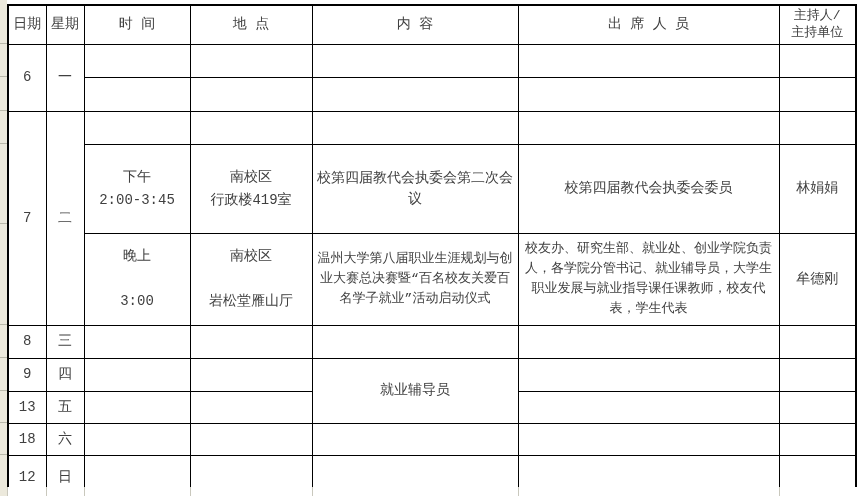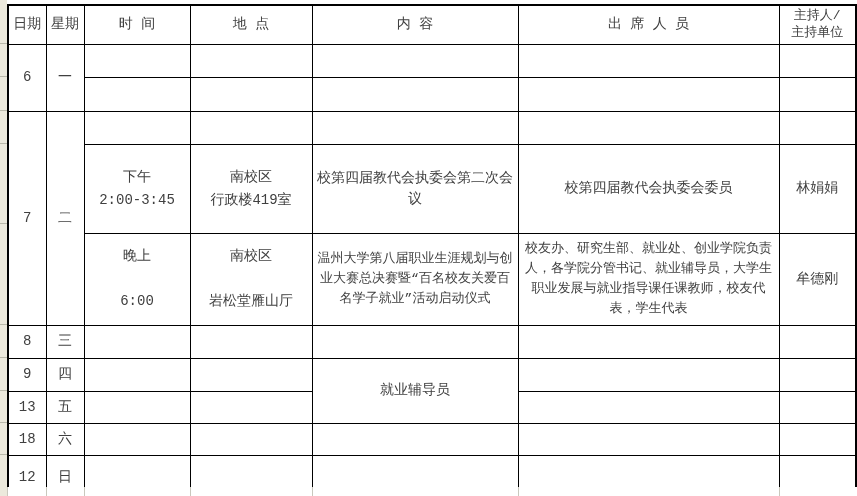--- a/index.html
+++ b/index.html
@@ -122,21 +122,21 @@
 2:00-3:45</td>
       <td class="time-cell">南校区
 行政楼419室</td>
       <td>校第四届教代会执委会第二次会议</td>
       <td>校第四届教代会执委会委员</td>
       <td>林娟娟</td>
     </tr>
     <tr style="height:92px">
       <td class="time-cell">晚上
 
-6:00</td>
+3:00</td>
       <td class="time-cell">南校区
 
 岩松堂雁山厅</td>
       <td class="small">温州大学第八届职业生涯规划与创业大赛总决赛暨“百名校友关爱百名学子就业”活动启动仪式</td>
       <td class="small">校友办、研究生部、就业处、创业学院负责人，各学院分管书记、就业辅导员，大学生职业发展与就业指导课任课教师，校友代表，学生代表</td>
       <td>牟德刚</td>
     </tr>
 
     <tr style="height:33px">
       <td>8</td>

